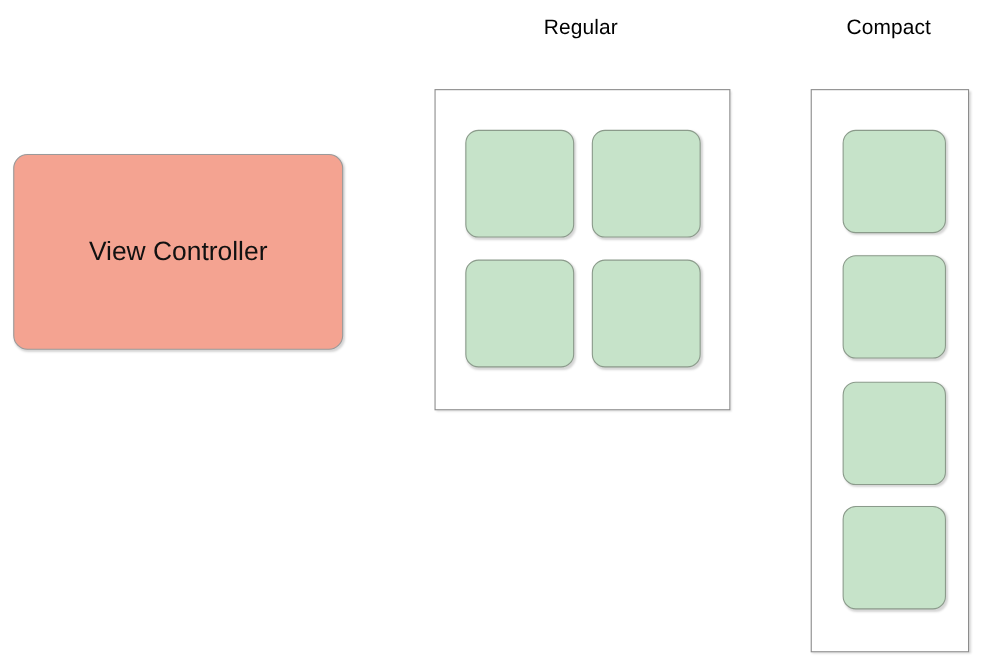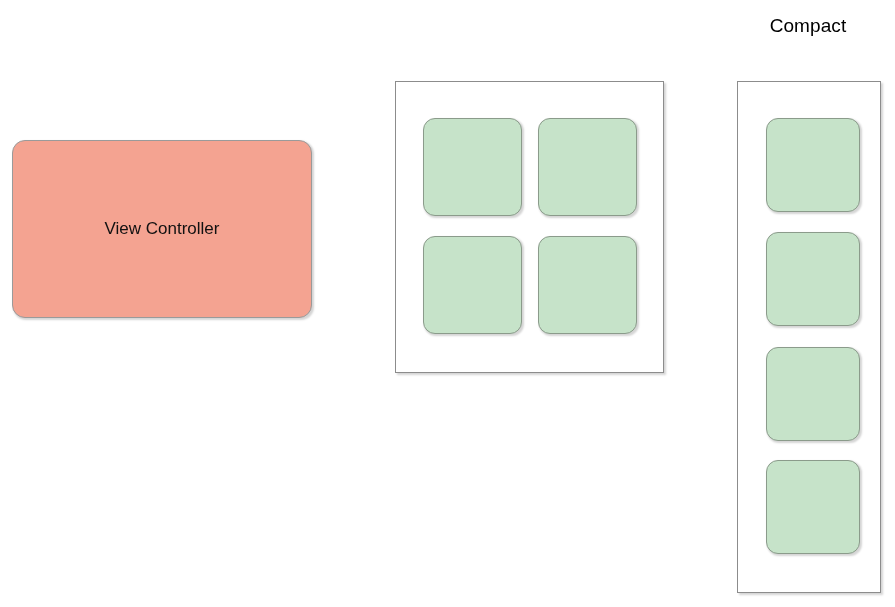--- a/index.html
+++ b/index.html
@@ -48,21 +48,21 @@
     background: #f4a391;
     border: 1px solid #9a9a9a;
     border-radius: 13px;
     box-sizing: border-box;
     display: flex;
     align-items: center;
     justify-content: center;
     box-shadow: 1.5px 1.5px 2px rgba(0,0,0,0.17);
   }
   .vc-label {
-    font-size: 17px;
+    font-size: 24px;
     line-height: 22px;
     color: #111111;
     text-align: center;
     white-space: nowrap;
   }
 
   
   .container-frame {
     position: absolute;
     background: #ffffff;
@@ -112,20 +112,21 @@
   #tile-compact-1 { top: 36px;  }
   #tile-compact-2 { top: 150px; }
   #tile-compact-3 { top: 265px; }
   #tile-compact-4 { top: 378px; }
 </style>
 </head>
 <body>
 
 <div class="stage">
 
+  <div class="col-label" id="label-regular">Regular</div>
 
   <div class="col-label" id="label-compact">Compact</div>
 
   <div class="vc-box">
     <span class="vc-label">View Controller</span>
   </div>
 
   <div class="container-frame" id="frame-regular">
     <div class="tile tile-r" id="tile-regular-1"></div>
     <div class="tile tile-r" id="tile-regular-2"></div>

